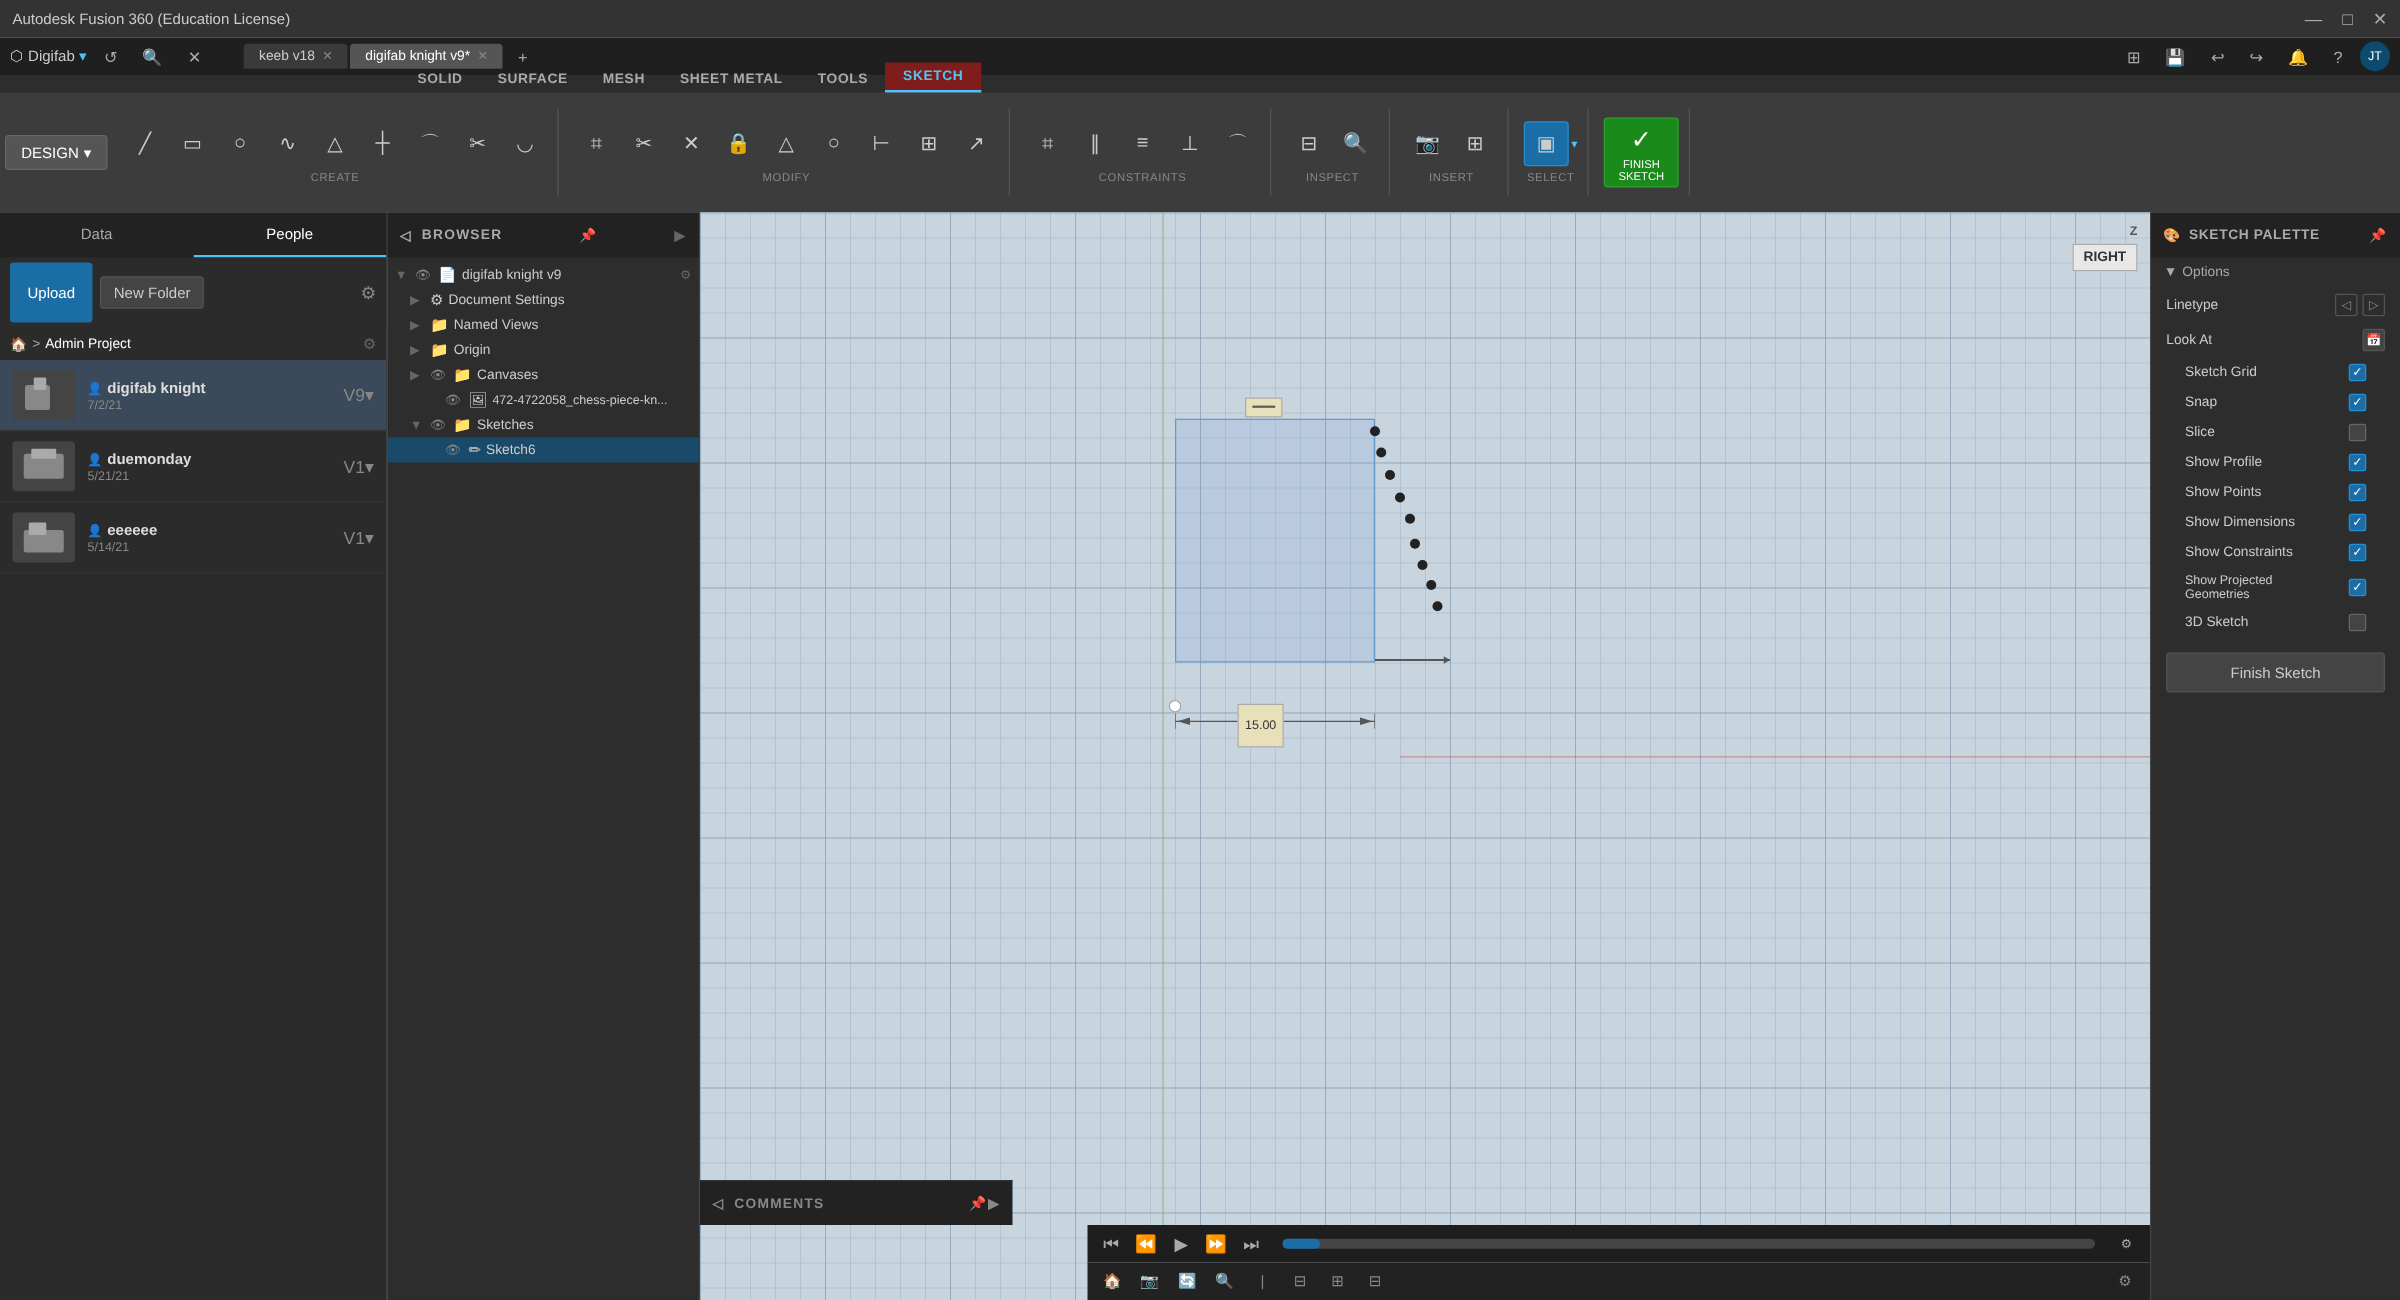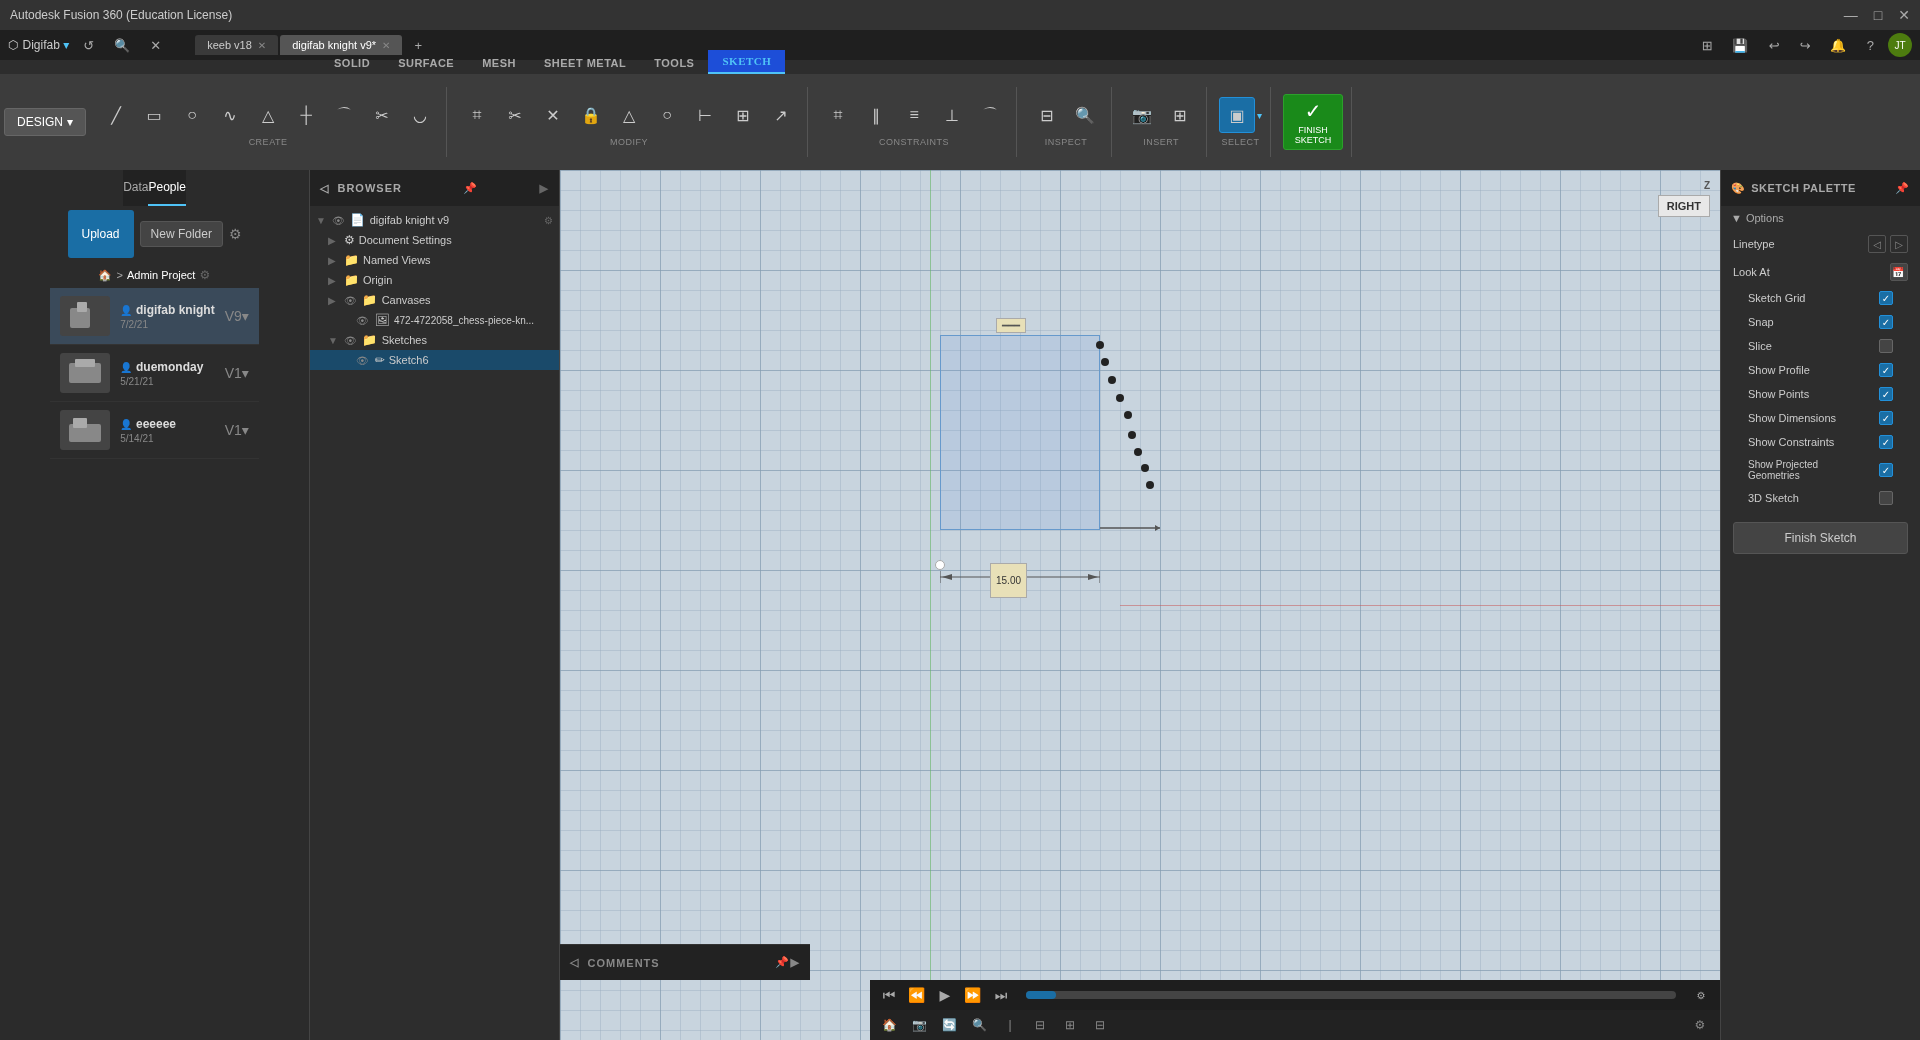--- a/index.html
+++ b/index.html
@@ -51,24 +51,23 @@
     }
     .ribbon-tab {
       padding: 5px 14px;
       color: #aaa;
       cursor: pointer;
       font-size: 11px;
       font-weight: 600;
       letter-spacing: 0.5px;
     }
     .ribbon-tab.active {
-      background: #1d4ed8;
+      background: #7f1d1d;
       color: #4fc3f7;
       border-bottom: 2px solid #4fc3f7;
-      font-family: Liberation Serif, serif;
     }
     .ribbon-content {
       flex: 1;
       display: flex;
       align-items: center;
       padding: 0 4px;
       gap: 4px;
     }
     .ribbon-group {
       display: flex;
@@ -133,21 +132,20 @@
       height: calc(1040px - 30px - 30px - 110px - 30px);
     }
 
     
     #left-panel {
       width: 310px;
       background: #2b2b2b;
       display: flex;
       flex-direction: column;
       border-right: 1px solid #444;
-      align-items: center;
     }
     .panel-tabs {
       display: flex;
       background: #222;
       height: 36px;
     }
     .panel-tab {
       flex: 1;
       display: flex;
       align-items: center;
@@ -519,21 +517,21 @@
     <button class="appbar-btn" style="margin-left:4px;">+</button>
   </div>
 
   <div class="appbar-right">
     <button class="appbar-btn">⊞</button>
     <button class="appbar-btn">💾</button>
     <button class="appbar-btn">↩</button>
     <button class="appbar-btn">↪</button>
     <button class="appbar-btn">🔔</button>
     <button class="appbar-btn">?</button>
-    <button class="appbar-btn" style="background:#4d7c0f;color:#fff;border-radius:50%;width:24px;height:24px;font-size:10px;">JT</button>
+    <button class="appbar-btn" style="background:#0c4a6e;color:#fff;border-radius:50%;width:24px;height:24px;font-size:10px;">JT</button>
   </div>
 </div>
 
 <div id="ribbon">
   <div class="ribbon-tabs">
     <div class="ribbon-tab">SOLID</div>
     <div class="ribbon-tab">SURFACE</div>
     <div class="ribbon-tab">MESH</div>
     <div class="ribbon-tab">SHEET METAL</div>
     <div class="ribbon-tab">TOOLS</div>

